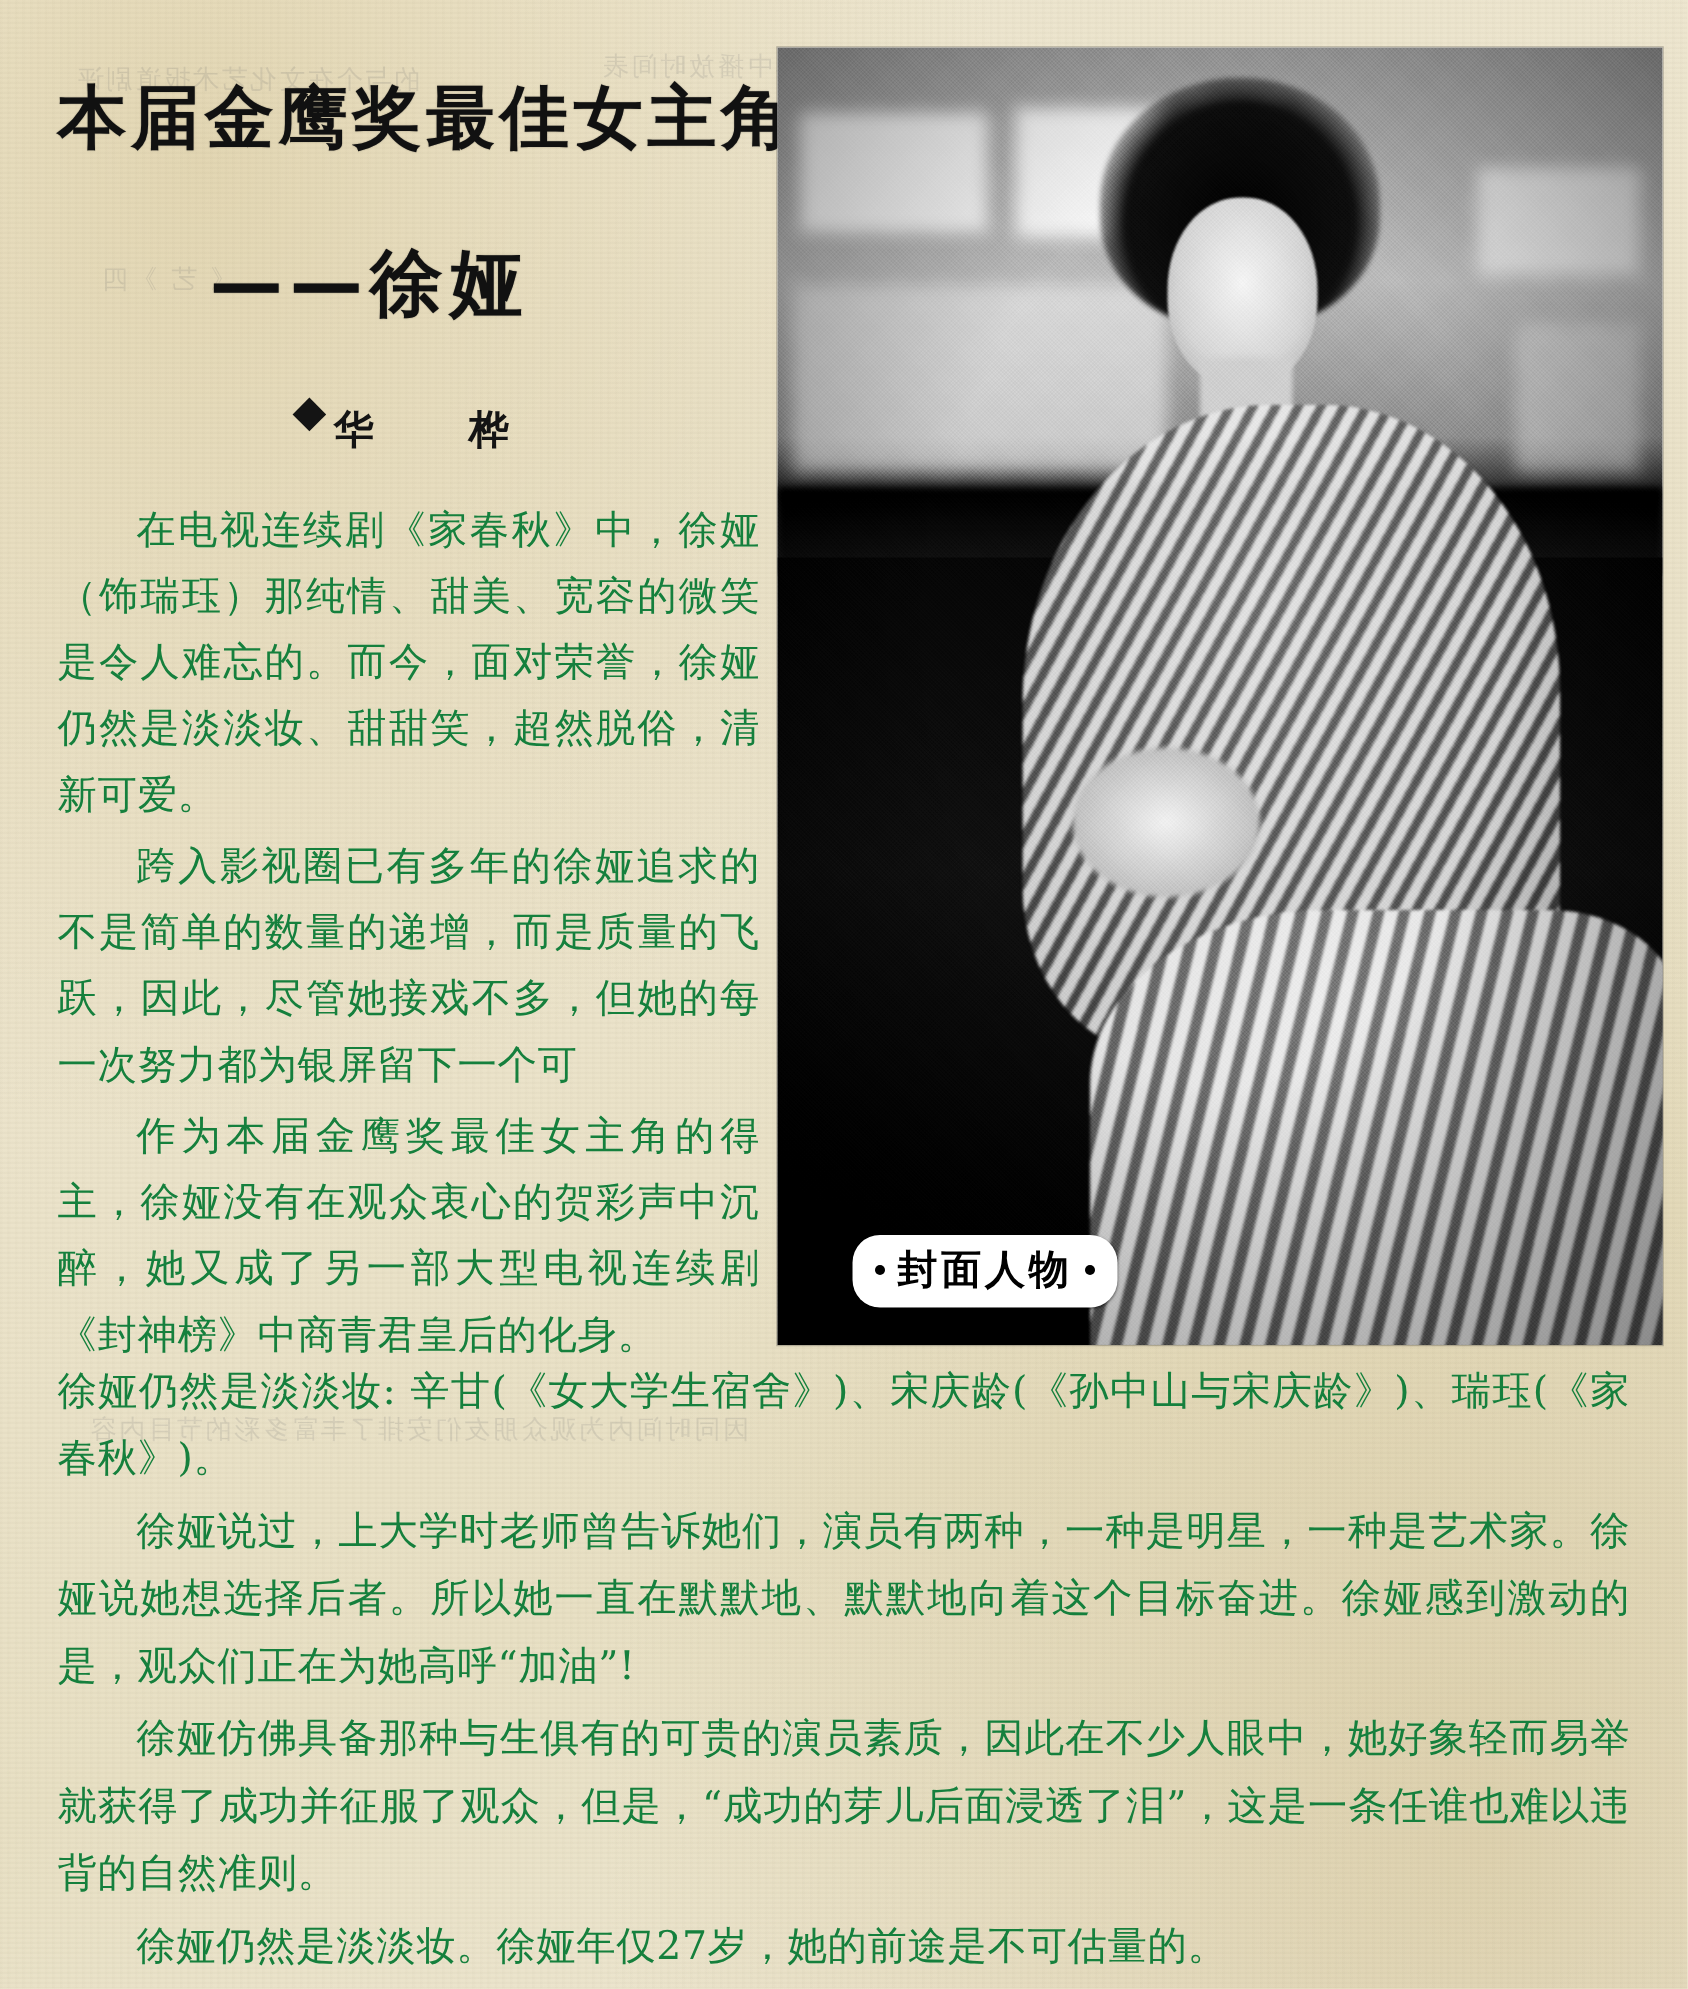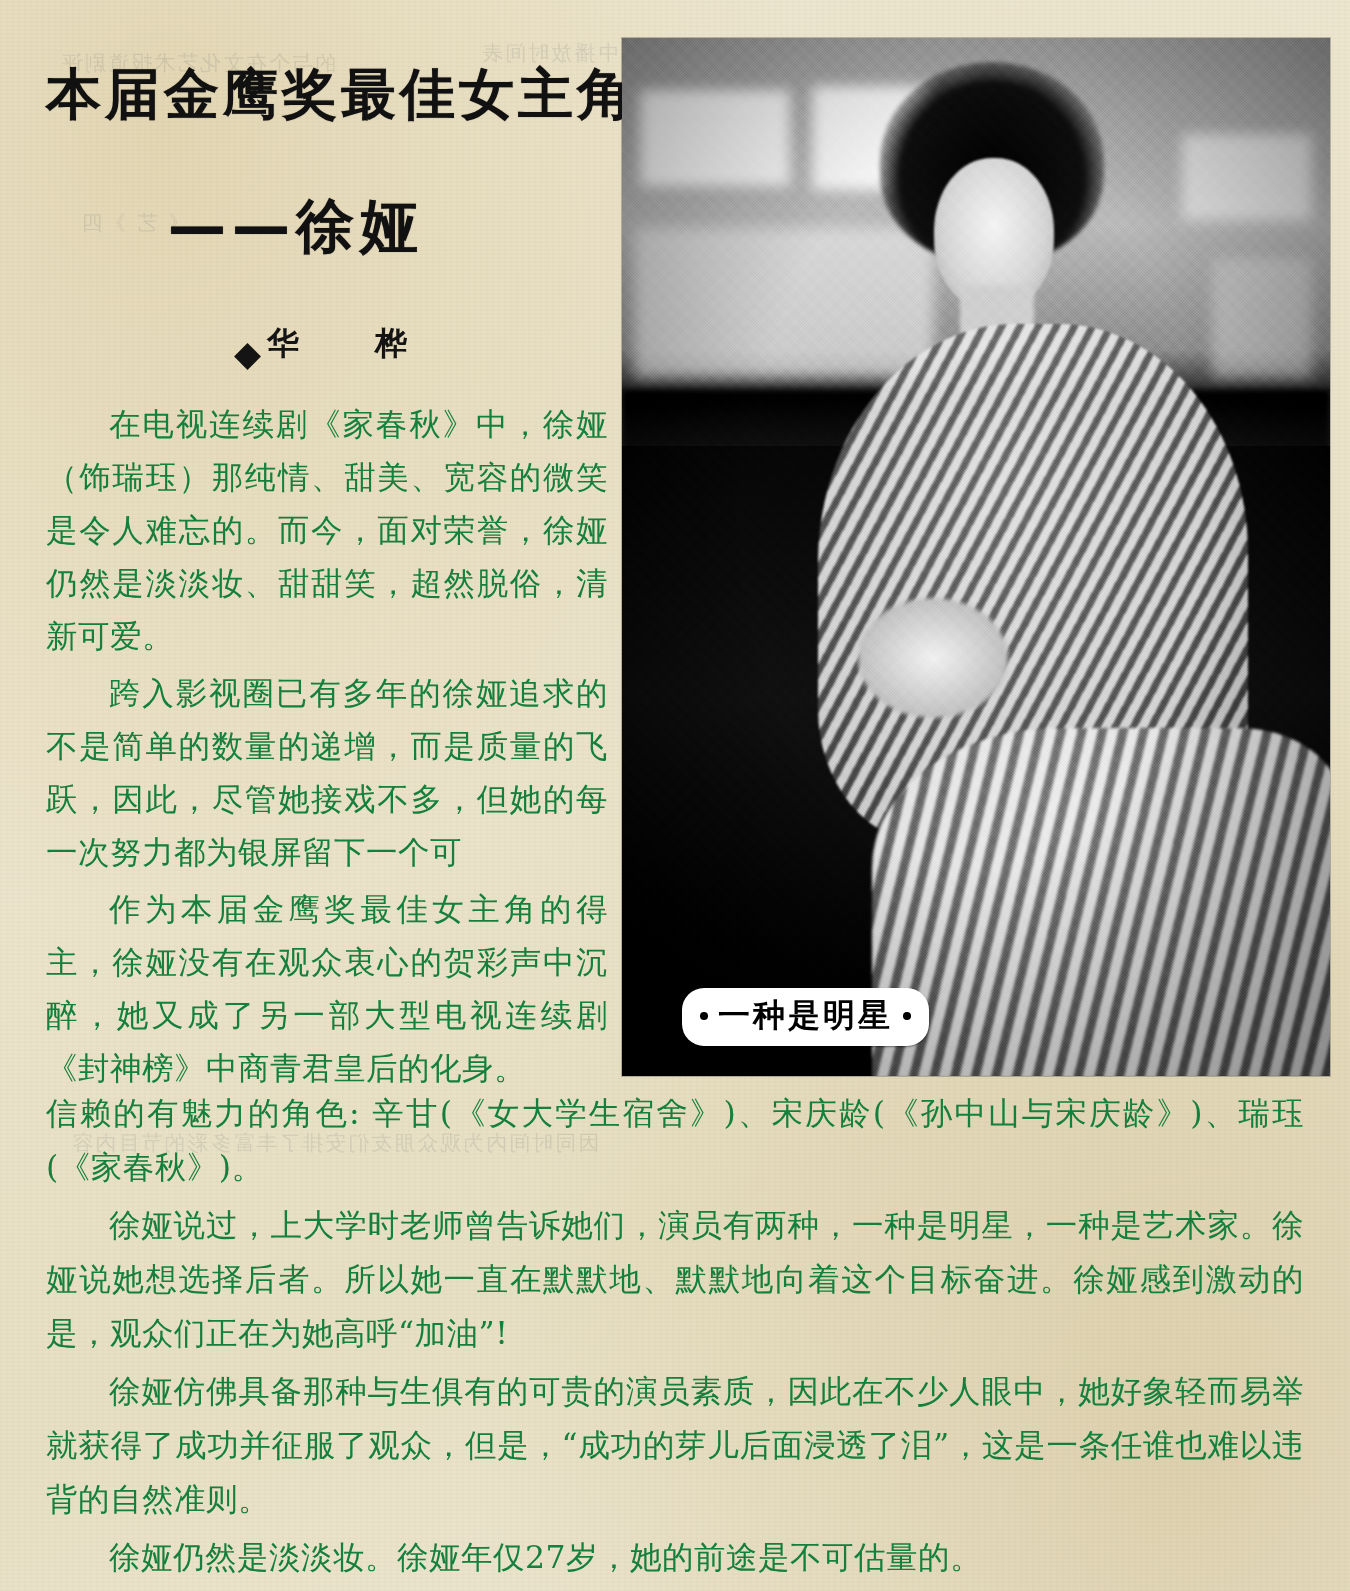--- a/index.html
+++ b/index.html
@@ -82,21 +82,21 @@
   .byline {
     position: absolute;
     left: 238px;
     top: 322px;
     font-family: "DejaVu Sans", "Liberation Sans", sans-serif;
     font-weight: 700;
     font-size: 32px;
     letter-spacing: 1px;
     color: #141414;
     display: flex;
-    align-items: flex-end;
+    align-items: flex-start;
     gap: 10px;
   }
   .byline .diamond {
     width: 19px;
     height: 19px;
     background: #141414;
     transform: rotate(45deg);
     display: inline-block;
   }
   .byline .name { letter-spacing: 22px; }
@@ -291,31 +291,31 @@
     <div class="face"></div>
     <div class="neck"></div>
     <div class="body"></div>
     <div class="arm"></div>
     <div class="skirt"></div>
     <div class="grain"></div>
     <div class="vignette"></div>
 
     <div class="photo-caption">
       <span class="dot"></span>
-      <span>一种是明星</span>
+      <span>封面人物</span>
       <span class="dot"></span>
     </div>
   </div>
 
   <div class="col-left">
     <p class="para">在电视连续剧《家春秋》中，徐娅（饰瑞珏）那纯情、甜美、宽容的微笑是令人难忘的。而今，面对荣誉，徐娅仍然是淡淡妆、甜甜笑，超然脱俗，清新可爱。</p>
     <p class="para">跨入影视圈已有多年的徐娅追求的不是简单的数量的递增，而是质量的飞跃，因此，尽管她接戏不多，但她的每一次努力都为银屏留下一个可</p>
     <p class="para">作为本届金鹰奖最佳女主角的得主，徐娅没有在观众衷心的贺彩声中沉醉，她又成了另一部大型电视连续剧《封神榜》中商青君皇后的化身。</p>
   </div>
 
   <div class="full-width">
-    <p class="para no-indent">信赖的有魅力的角色: 辛甘(《女大学生宿舍》)、宋庆龄(《孙中山与宋庆龄》)、瑞珏(《家春秋》)。</p>
+    <p class="para no-indent">徐娅仍然是淡淡妆: 辛甘(《女大学生宿舍》)、宋庆龄(《孙中山与宋庆龄》)、瑞珏(《家春秋》)。</p>
     <p class="para">徐娅说过，上大学时老师曾告诉她们，演员有两种，一种是明星，一种是艺术家。徐娅说她想选择后者。所以她一直在默默地、默默地向着这个目标奋进。徐娅感到激动的是，观众们正在为她高呼“加油”!</p>
     <p class="para">徐娅仿佛具备那种与生俱有的可贵的演员素质，因此在不少人眼中，她好象轻而易举就获得了成功并征服了观众，但是，“成功的芽儿后面浸透了泪”，这是一条任谁也难以违背的自然准则。</p>
     <p class="para">徐娅仍然是淡淡妆。徐娅年仅27岁，她的前途是不可估量的。</p>
   </div>
 
 </div>
 
 </body></html>

